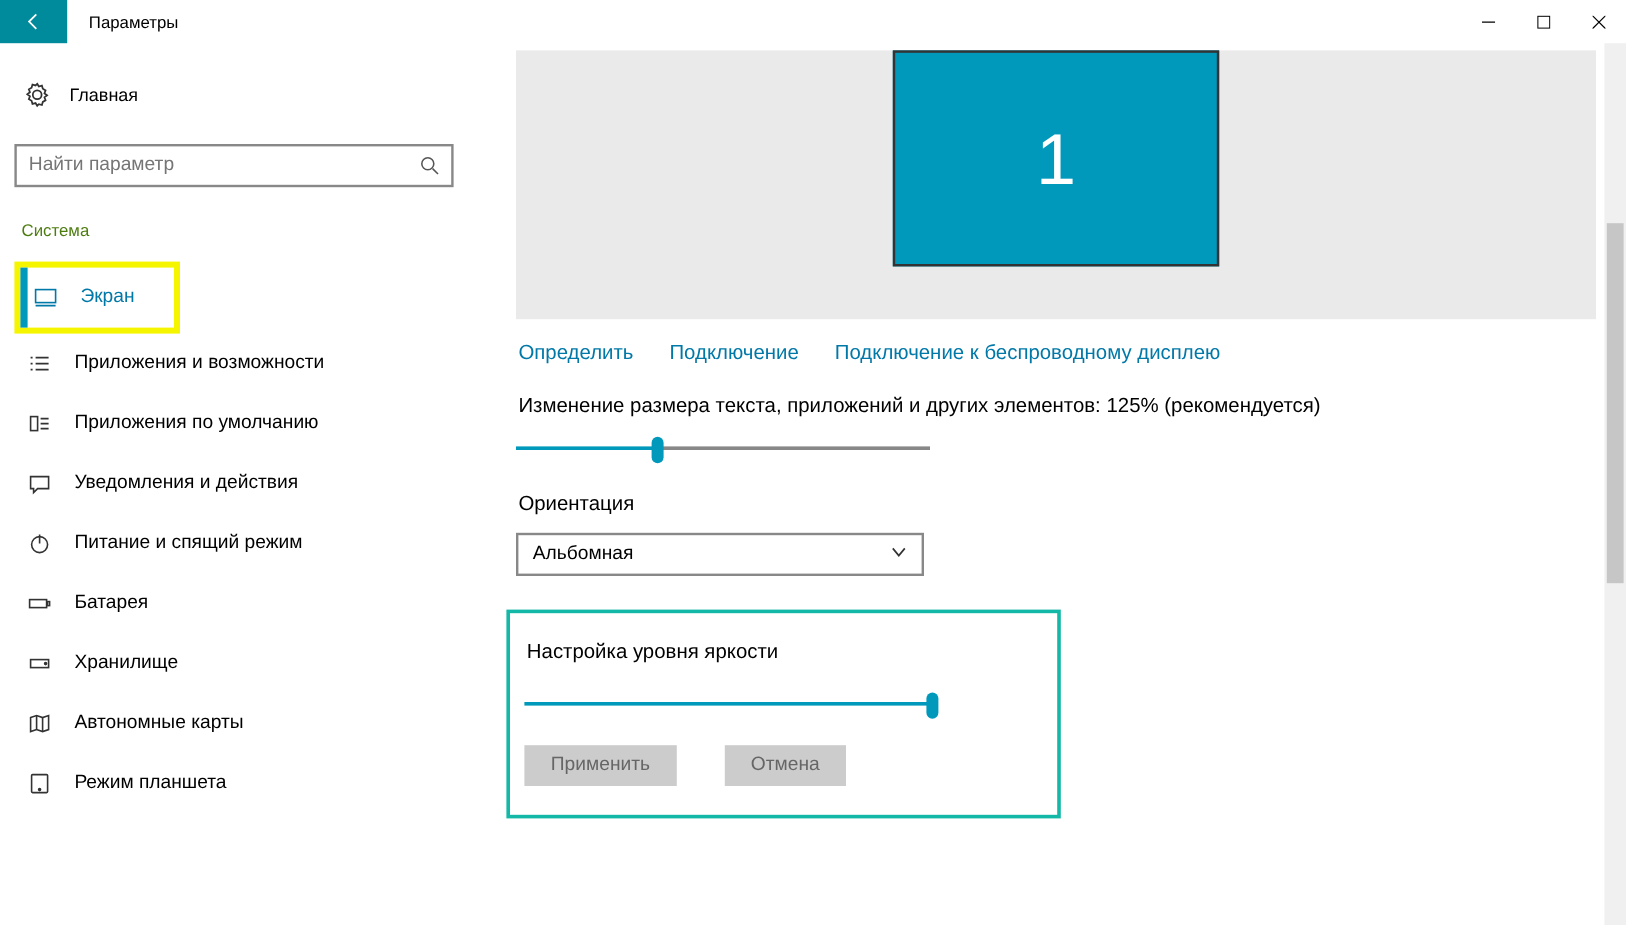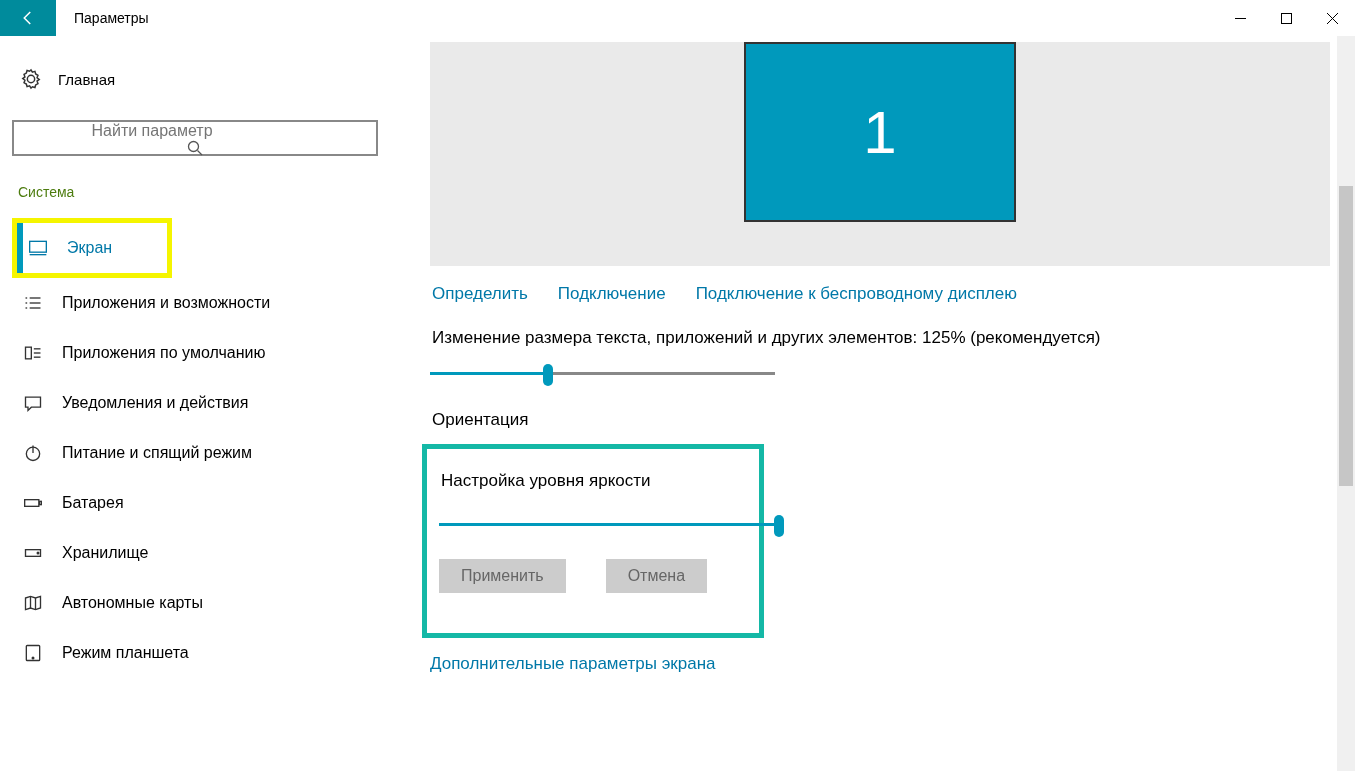--- a/index.html
+++ b/index.html
@@ -12,21 +12,21 @@
 .spacer { flex: 1; }
 .win-btn { width: 46px; display: flex; align-items: center; justify-content: center; font-size: 14px; }
 .win-btn svg { width: 11px; height: 11px; }
 
 .content-area { display: flex; height: calc(100% - 36px); }
 
 .sidebar { width: 390px; padding: 26px 12px 0 12px; }
 .home-row { display: flex; align-items: center; gap: 16px; padding: 6px 8px 6px 8px; margin-bottom: 24px; }
 .home-row .icon { width: 22px; height: 22px; }
 .home-row span { font-size: 15px; }
-.search-box { margin: 0 0 28px 0; height: 36px; border: 2px solid #888; display: flex; align-items: center; padding: 0 10px; flex-direction: column; }
+.search-box { margin: 0 0 28px 0; height: 36px; border: 2px solid #888; display: flex; align-items: center; padding: 0 10px; }
 .search-box input { flex: 1; border: none; outline: none; font-size: 16px; color: #666; background: transparent; }
 .search-box .sicon { width: 16px; height: 16px; color: #555; }
 .category-label { font-size: 14px; color: #4d7c0f; margin: 0 0 18px 6px; }
 
 .nav-item { display: flex; align-items: center; gap: 18px; padding: 14px 10px; font-size: 16px; }
 .nav-item .icon { width: 22px; height: 22px; display: flex; align-items: center; justify-content: center; }
 .nav-item svg { width: 20px; height: 20px; }
 .nav-item.active { color: #0078a8; }
 .highlight-yellow { border: 5px solid #f5f500; }
 .nav-item.active-bar { border-left: 6px solid #0099bc; padding-left: 4px; }
@@ -47,21 +47,21 @@
 
 
 .slider.scale .track-left { width: 117px; }
 .slider.scale .track-right { left: 117px; right: 0; }
 .slider.scale .thumb { left: 113px; }
 
 .combo { width: 340px; height: 36px; border: 2px solid #888; display: flex; align-items: center; padding: 0 12px; font-size: 16px; margin-bottom: 28px; }
 .combo .chev { margin-left: auto; }
 .combo .chev svg { width: 14px; height: 14px; }
 
-.brightness-block { border: 5px solid #14b8a6; width: 342px; padding: 18px 12px 40px 12px; margin-left: -8px; }
+.brightness-block { border: 3px solid #14b8a6; width: 462px; padding: 18px 12px 24px 12px; margin-left: -8px; }
 .slider.bright { width: 345px; margin-bottom: 22px; }
 .slider.bright .track-left { width: 340px; }
 .slider.bright .track-right { width: 0; }
 .slider.bright .thumb { left: 335px; }
 
 .btn-row { display: flex; gap: 40px; }
 .btn { background: #ccc; color: #666; padding: 8px 22px; font-size: 16px; border: none; }
 
 .adv-link { color: #0078a8; font-size: 17px; margin-top: 16px; display: block; }
 
@@ -113,21 +113,21 @@
       <span class="sicon">
         <svg viewBox="0 0 16 16">
             <circle cx="6.5" cy="6.5" r="5" stroke="#555" stroke-width="1.3" fill="none"></circle>
             <line x1="10.5" y1="10.5" x2="15" y2="15" stroke="#555" stroke-width="1.3"></line>
           </svg>
       </span>
     </div>
 
     <div class="category-label">Система</div>
 
-    <div class="highlight-yellow" style="width:160px;">
+    <div class="highlight-yellow" style="width:138px;">
       <div class="nav-item active active-bar">
         <span class="icon">
             <svg viewBox="0 0 24 24">
               <rect x="2" y="4" width="20" height="13" stroke="#0078a8" stroke-width="1.6" fill="none"></rect>
               <line x1="2" y1="20" x2="22" y2="20" stroke="#0078a8" stroke-width="1.6"></line>
             </svg>
           </span>
         <span>Экран</span>
       </div>
     </div>
@@ -234,33 +234,38 @@
     </div>
 
     <div class="setting-label">Изменение размера текста, приложений и других элементов: 125% (рекомендуется)</div>
     <div class="slider scale">
       <div class="track-left"></div>
         <div class="track-right"></div>
         <div class="thumb"></div>
     </div>
 
     <div class="setting-label">Ориентация</div>
+    <div class="combo">
+      <span>Альбомная</span>
+      <span class="chev"><svg viewBox="0 0 14 14">
+            <path d="M2 4l5 6 5-6" stroke="#333" stroke-width="1.4" fill="none"></path>
+          </svg></span>
+    </div>
 
     <div class="brightness-block">
       <div class="setting-label" style="margin-bottom:22px;">Настройка уровня яркости</div>
       <div class="slider bright">
         <div class="track-left"></div>
           <div class="track-right"></div>
           <div class="thumb"></div>
       </div>
       <div class="btn-row">
         <button class="btn">Применить</button>
         <button class="btn">Отмена</button>
       </div>
     </div>
 
-    <span class="adv-link">Дополнительные параметры экрана</span>
   </div>
 </div>
 
 <div class="vscroll">
   <div class="thumb"></div>
 </div>
 
 </body></html>

